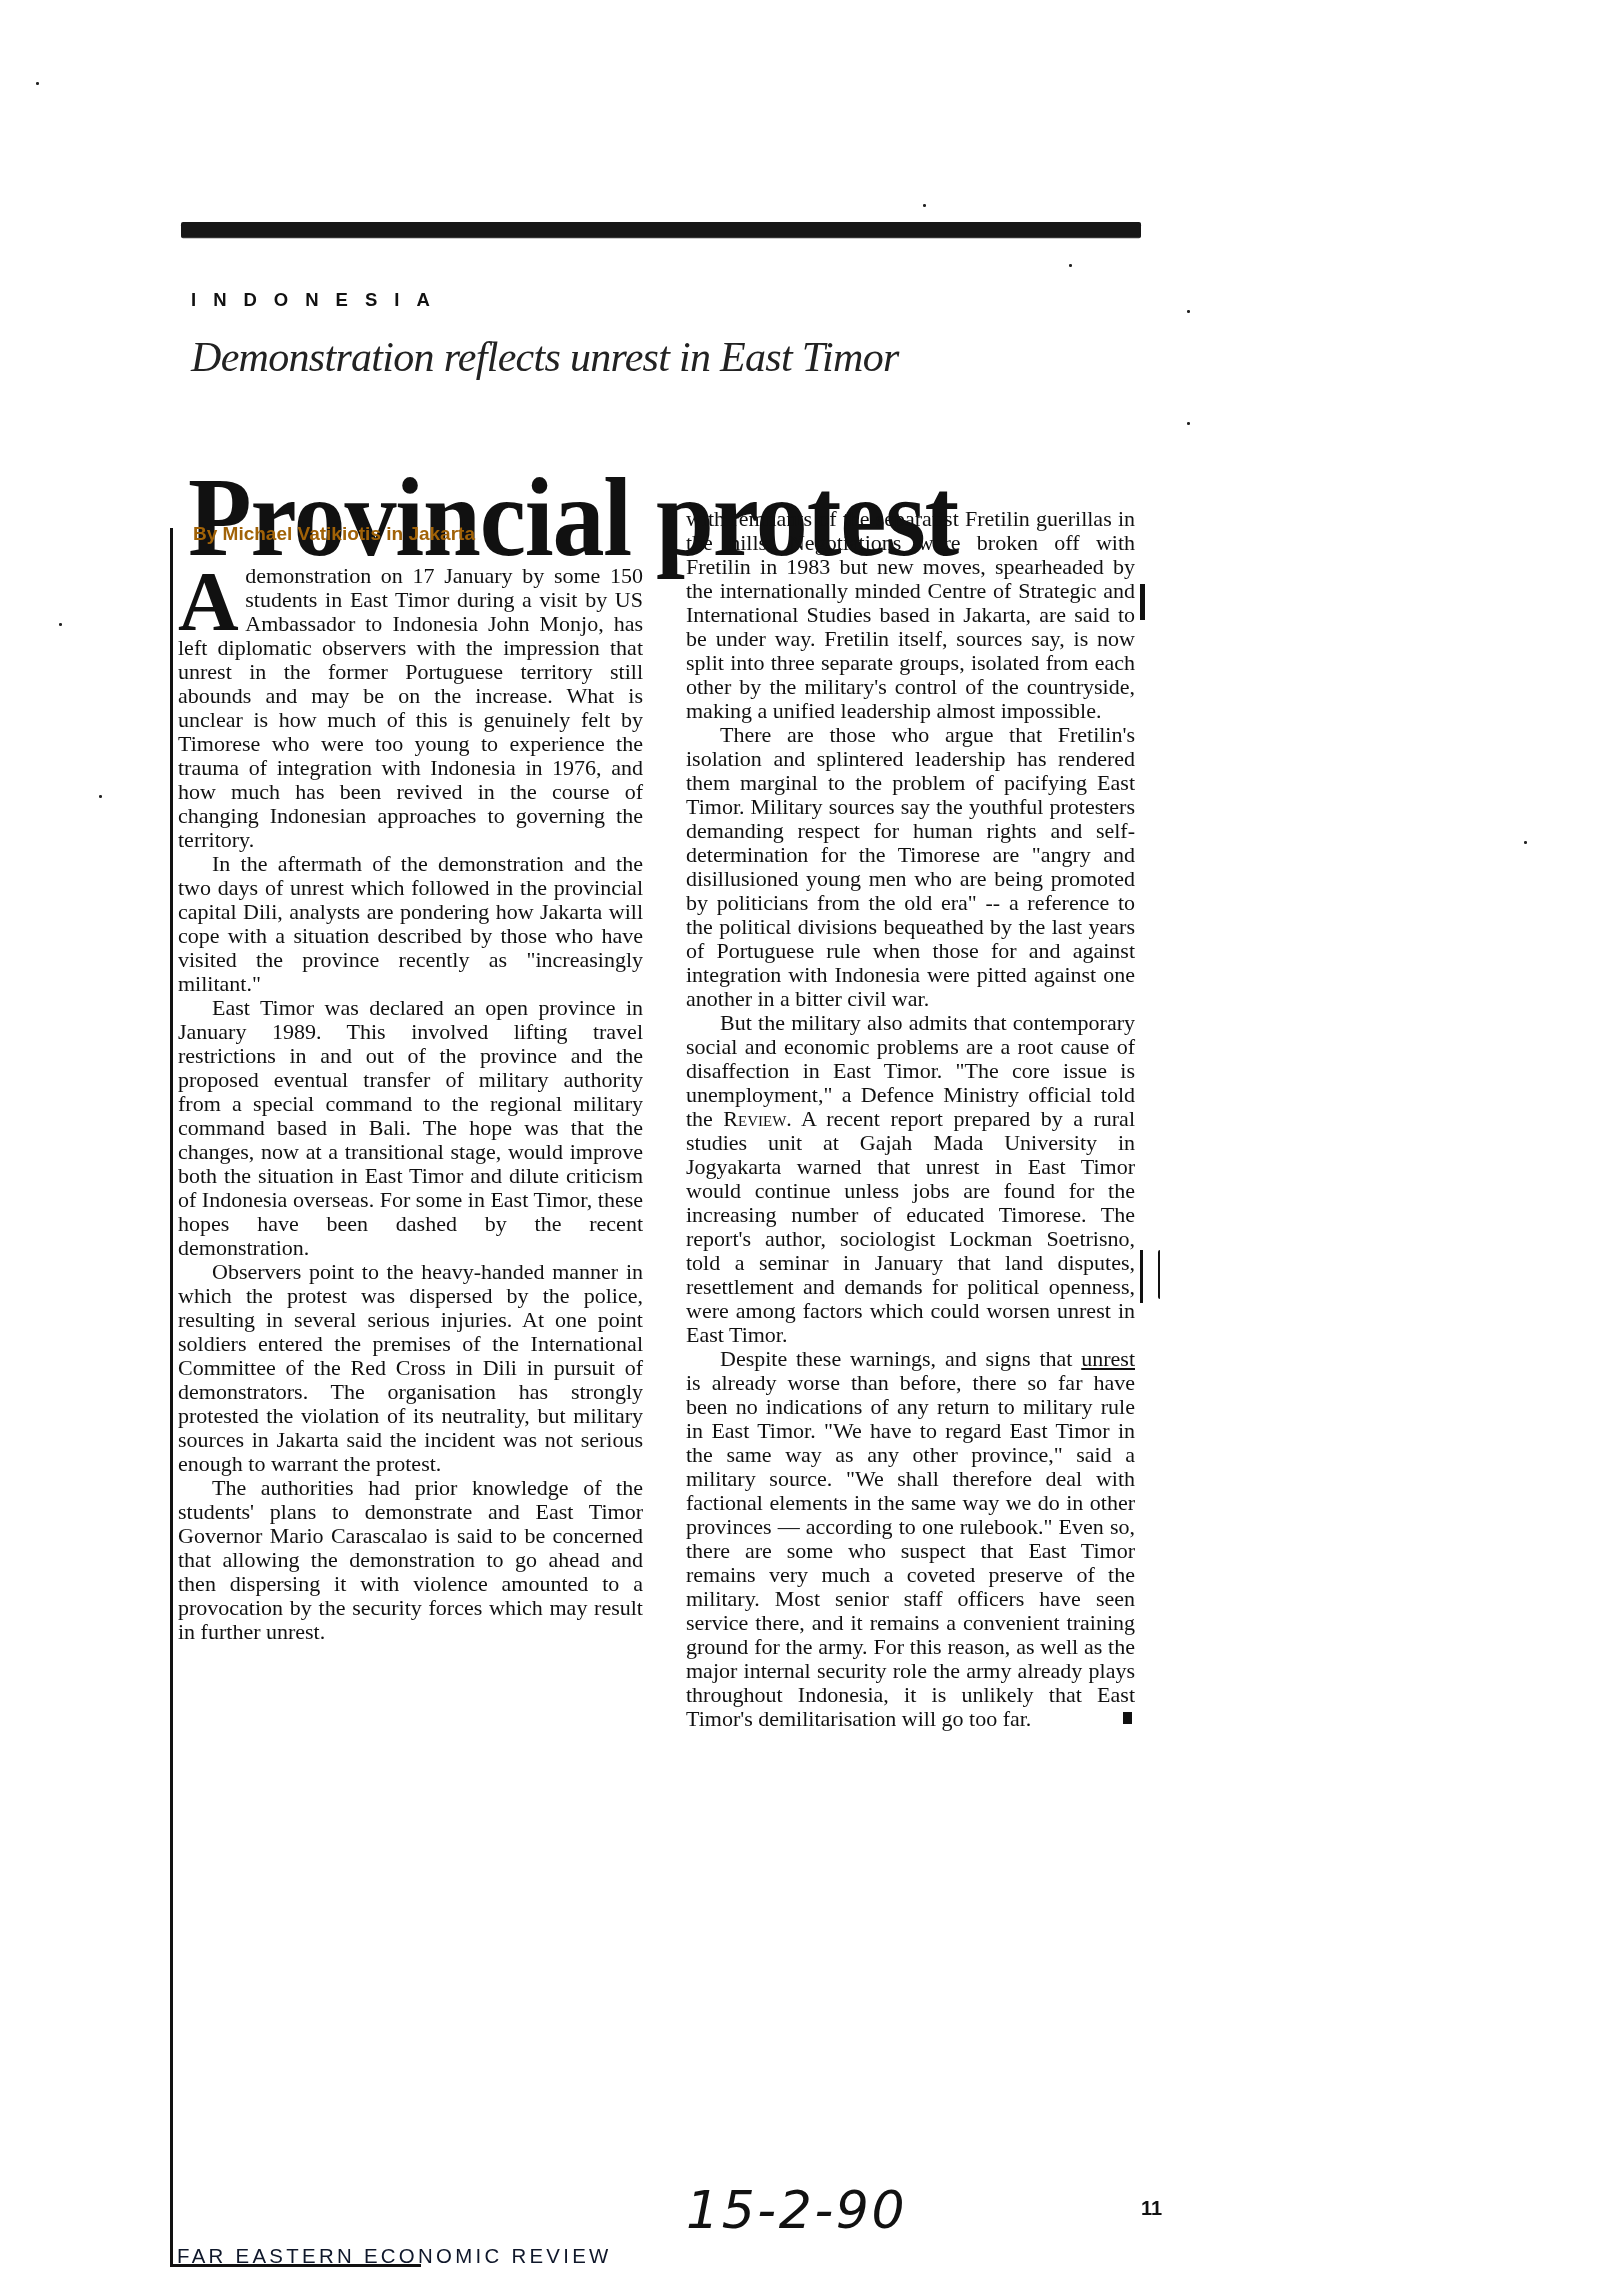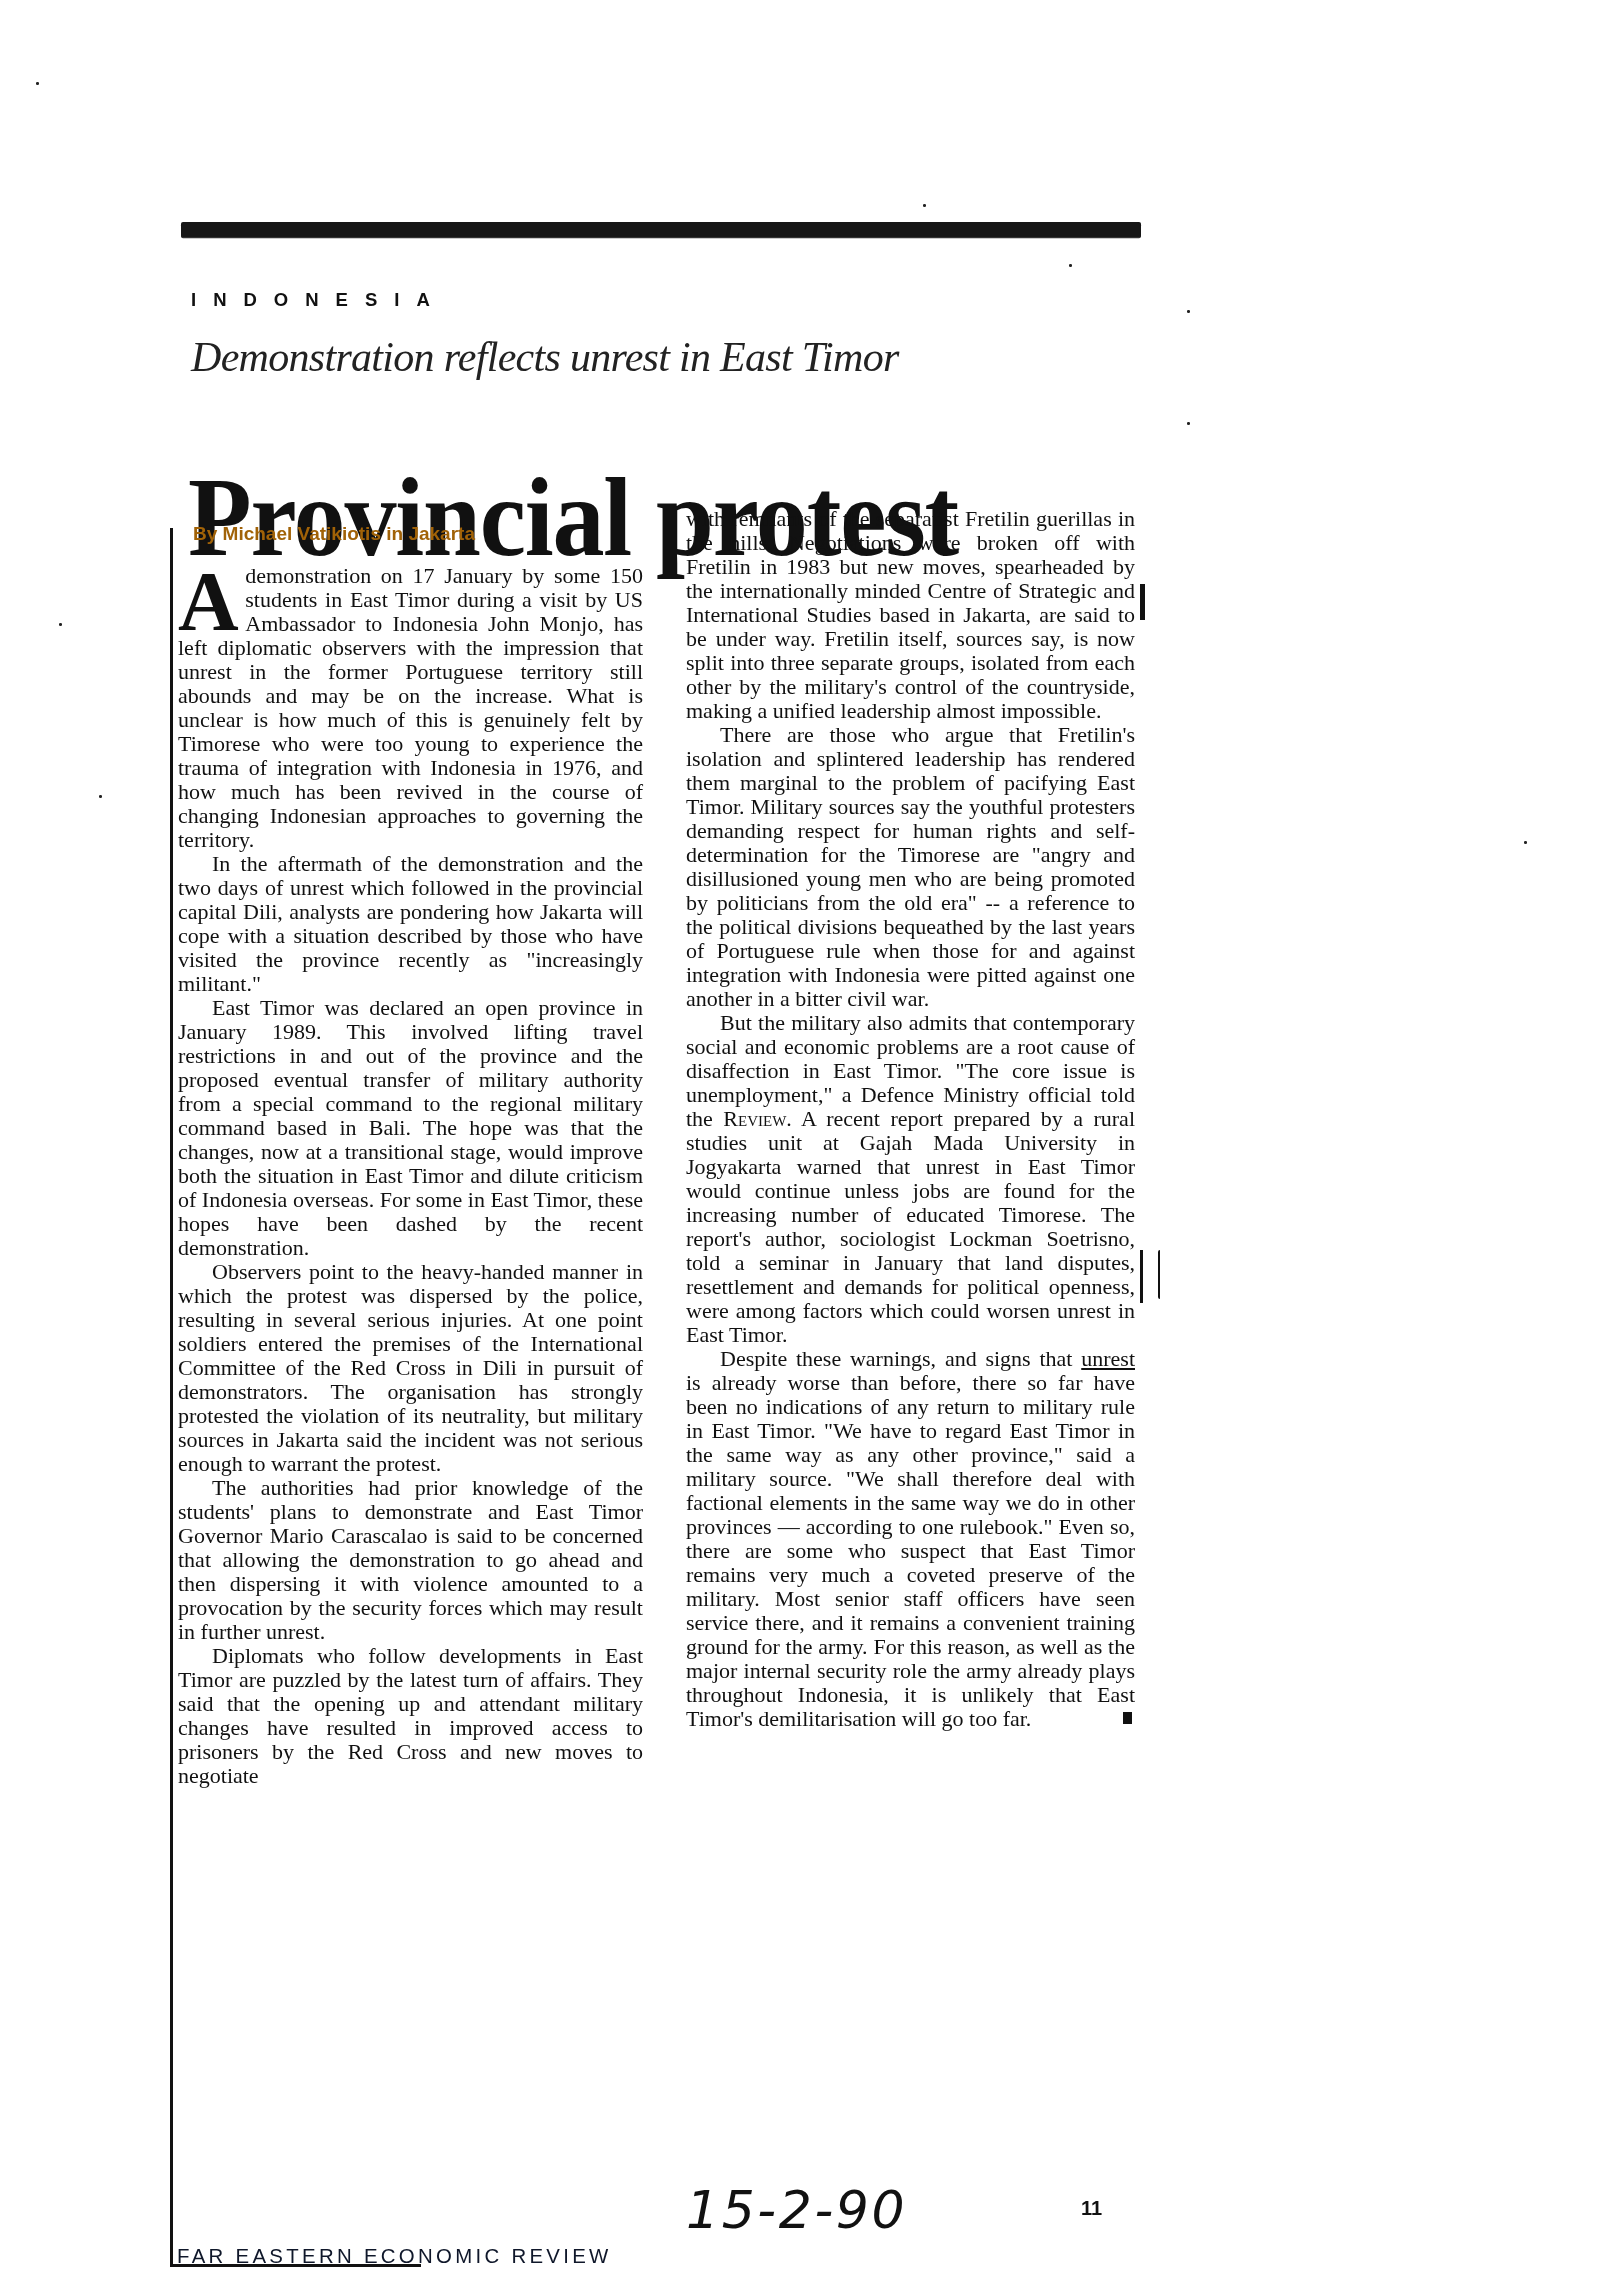--- a/index.html
+++ b/index.html
@@ -62,21 +62,21 @@
   .footer-pub {
     position: absolute; left: 177px; top: 2197px;
     font-family: "Liberation Sans", sans-serif; font-size: 20.4px; letter-spacing: 3.3px; color: #0f172a; margin-top: 48px;
   }
   .footer-date {
     position: absolute; left: 686px; top: 2180px;
     font-family: "DejaVu Sans", sans-serif; font-style: italic; font-size: 52px; color: #111;
     letter-spacing: 2.6px;
   }
   .footer-page {
-    position: absolute; left: 1081px; top: 2197px;
+    position: absolute; left: 1141px; top: 2197px;
     font-family: "Liberation Sans", sans-serif; font-weight: bold; font-size: 20px; color: #111;
   }
   .margin-mark {
     position: absolute; background: #111;
   }
   .speck { position: absolute; width: 2.6px; height: 2.6px; background: #222; border-radius: 1.3px; }
 </style>
 </head>
 <body>
 
@@ -92,21 +92,20 @@
 <h1 class="headline">Provincial protest</h1>
 
 <div class="byline">By Michael Vatikiotis in Jakarta</div>
 
 <div class="column col-left">
   <p class="first"><span class="dropcap">A</span><span>demonstration on 17 January by some 150 students in East Timor during a visit by US Ambassador to Indonesia John Monjo, has left diplomatic observers with the impression that unrest in the former Portuguese territory still abounds and may be on the increase. What is unclear is how much of this is genuinely felt by Timorese who were too young to experience the trauma of integration with Indonesia in 1976, and how much has been revived in the course of changing Indonesian approaches to governing the territory.</span></p>
   <p>In the aftermath of the demonstration and the two days of unrest which followed in the provincial capital Dili, analysts are pondering how Jakarta will cope with a situation described by those who have visited the province recently as "increasingly militant."</p>
   <p>East Timor was declared an open province in January 1989. This involved lifting travel restrictions in and out of the province and the proposed eventual transfer of military authority from a special command to the regional military command based in Bali. The hope was that the changes, now at a transitional stage, would improve both the situation in East Timor and dilute criticism of Indonesia overseas. For some in East Timor, these hopes have been dashed by the recent demonstration.</p>
   <p>Observers point to the heavy-handed manner in which the protest was dispersed by the police, resulting in several serious injuries. At one point soldiers entered the premises of the International Committee of the Red Cross in Dili in pursuit of demonstrators. The organisation has strongly protested the violation of its neutrality, but military sources in Jakarta said the incident was not serious enough to warrant the protest.</p>
   <p>The authorities had prior knowledge of the students' plans to demonstrate and East Timor Governor Mario Carascalao is said to be concerned that allowing the demonstration to go ahead and then dispersing it with violence amounted to a provocation by the security forces which may result in further unrest.</p>
-  <p style="text-align-last: justify;">Diplomats who follow developments in East Timor are puzzled by the latest turn of affairs. They said that the opening up and attendant military changes have resulted in improved access to prisoners by the Red Cross and new moves to negotiate</p>
 </div>
 
 <div class="column col-right">
   <p class="first">with remnants of the separatist Fretilin guerillas in the hills. Negotiations were broken off with Fretilin in 1983 but new moves, spearheaded by the internationally minded Centre of Strategic and International Studies based in Jakarta, are said to be under way. Fretilin itself, sources say, is now split into three separate groups, isolated from each other by the military's control of the countryside, making a unified leadership almost impossible.</p>
   <p>There are those who argue that Fretilin's isolation and splintered leadership has rendered them marginal to the problem of pacifying East Timor. Military sources say the youthful protesters demanding respect for human rights and self-determination for the Timorese are "angry and disillusioned young men who are being promoted by politicians from the old era" -- a reference to the political divisions bequeathed by the last years of Portuguese rule when those for and against integration with Indonesia were pitted against one another in a bitter civil war.</p>
   <p><span>But the military also admits that contemporary social and economic problems are a root cause of disaffection in East Timor. "The core issue is unemployment," a Defence Ministry official told the </span><span class="smallcaps">Review</span><span>. A recent report prepared by a rural studies unit at Gajah Mada University in Jogyakarta warned that unrest in East Timor would continue unless jobs are found for the increasing number of educated Timorese. The report's author, sociologist Lockman Soetrisno, told a seminar in January that land disputes, resettlement and demands for political openness, were among factors which could worsen unrest in East Timor.</span></p>
   <p><span>Despite these warnings, and signs that </span><span class="underline">unrest</span><span> is already worse than before, there so far have been no indications of any return to military rule in East Timor. "We have to regard East Timor in the same way as any other province," said a military source. "We shall therefore deal with factional elements in the same way we do in other provinces — according to one rulebook." Even so, there are some who suspect that East Timor remains very much a coveted preserve of the military. Most senior staff officers have seen service there, and it remains a convenient training ground for the army. For this reason, as well as the major internal security role the army already plays throughout Indonesia, it is unlikely that East Timor's demilitarisation will go too far.</span><span class="end-mark"></span></p>
 </div>
 
 <div class="footer-pub">FAR EASTERN ECONOMIC REVIEW</div>

